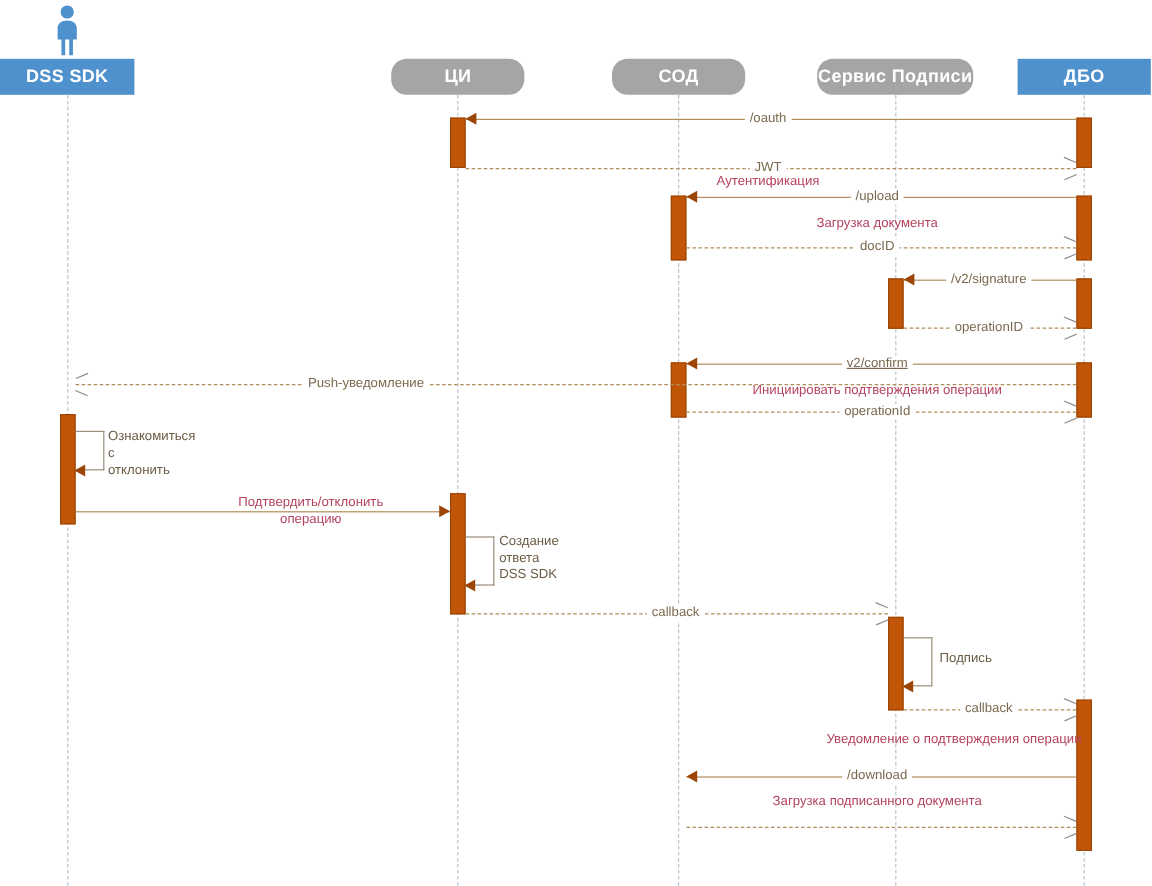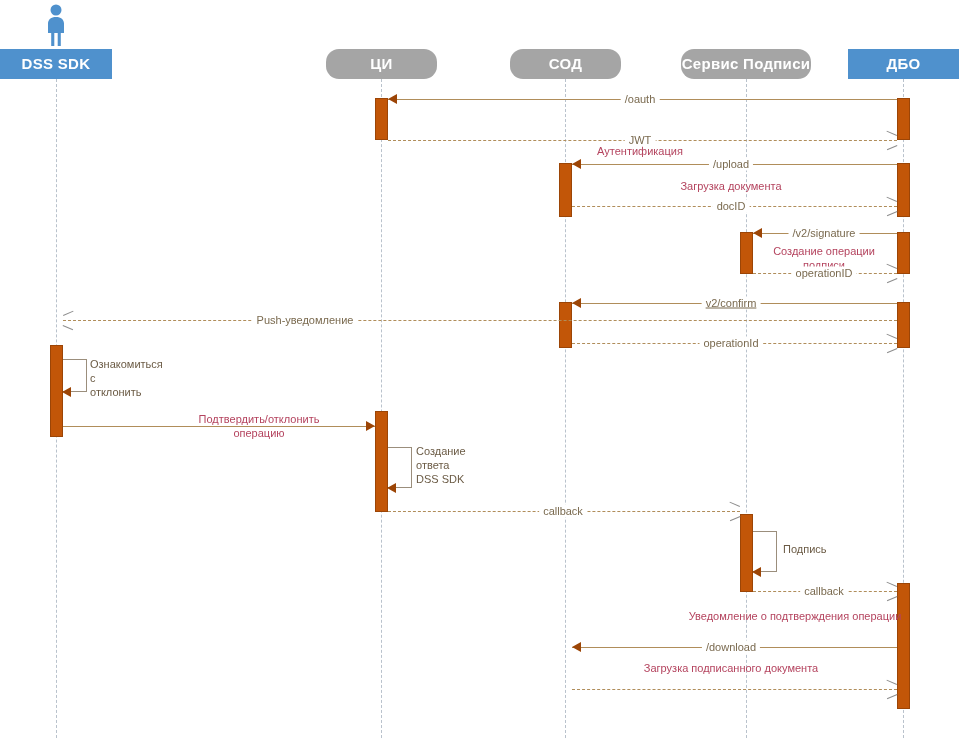--- a/index.html
+++ b/index.html
@@ -124,30 +124,29 @@
     <div class="msg-label" style="left: 731px; top: 164px;">/upload</div>
     <div class="msg-desc" style="left: 731px; top: 179px;">
       <div>Загрузка документа</div>
     </div>
     <div class="msg-line dashed" style="left: 571.5px; top: 206px; width: 325px;"></div>
     <div class="arrow-head open right" style="top: 201px; left: 885.5px;"></div>
     <div class="msg-label" style="left: 731px; top: 206px;">docID</div>
     <div class="msg-line" style="left: 752.5px; top: 233px; width: 144px;"></div>
     <div class="arrow-head solid left" style="top: 228px; left: 752.5px;"></div>
     <div class="msg-label" style="left: 824px; top: 233px;">/v2/signature</div>
-    <div class="msg-desc" style="left: 824px; top: 244px;">
-      <div>Создание операции</div>
-      <div>подписи</div>
-    </div>
     <div class="msg-line dashed" style="left: 752.5px; top: 273px; width: 144px;"></div>
     <div class="arrow-head open right" style="top: 268px; left: 885.5px;"></div>
     <div class="msg-label" style="left: 824px; top: 273px;">operationID</div>
     <div class="msg-line" style="left: 571.5px; top: 303px; width: 325px;"></div>
     <div class="arrow-head solid left" style="top: 298px; left: 571.5px;"></div>
     <div class="msg-label" style="left: 731px; top: 303px; text-decoration: underline;">v2/confirm</div>
+    <div class="msg-desc" style="left: 731px; top: 318px;">
+      <div>Инициировать подтверждения операции</div>
+    </div>
     <div class="msg-line dashed" style="left: 62.5px; top: 320px; width: 834px;"></div>
     <div class="arrow-head open left" style="top: 315px; left: 62.5px;"></div>
     <div class="msg-label" style="left: 305px; top: 320px;">Push-уведомление</div>
     <div class="msg-line dashed" style="left: 571.5px; top: 343px; width: 325px;"></div>
     <div class="arrow-head open right" style="top: 338px; left: 885.5px;"></div>
     <div class="msg-label" style="left: 731px; top: 343px;">operationId</div>
     <div class="msg-line" style="left: 62.5px; top: 426px; width: 312px;"></div>
     <div class="arrow-head solid right" style="top: 421px; left: 365.5px;"></div>
     <div class="msg-desc" style="left: 220px; top: 412px; margin-left: 39px;">
       <div>Подтвердить/отклонить</div>

